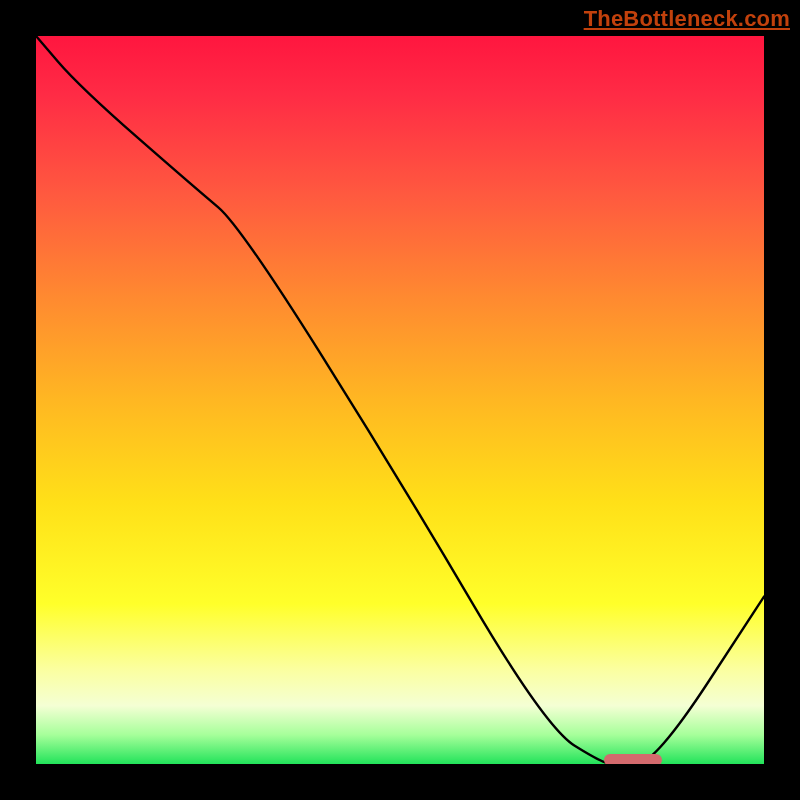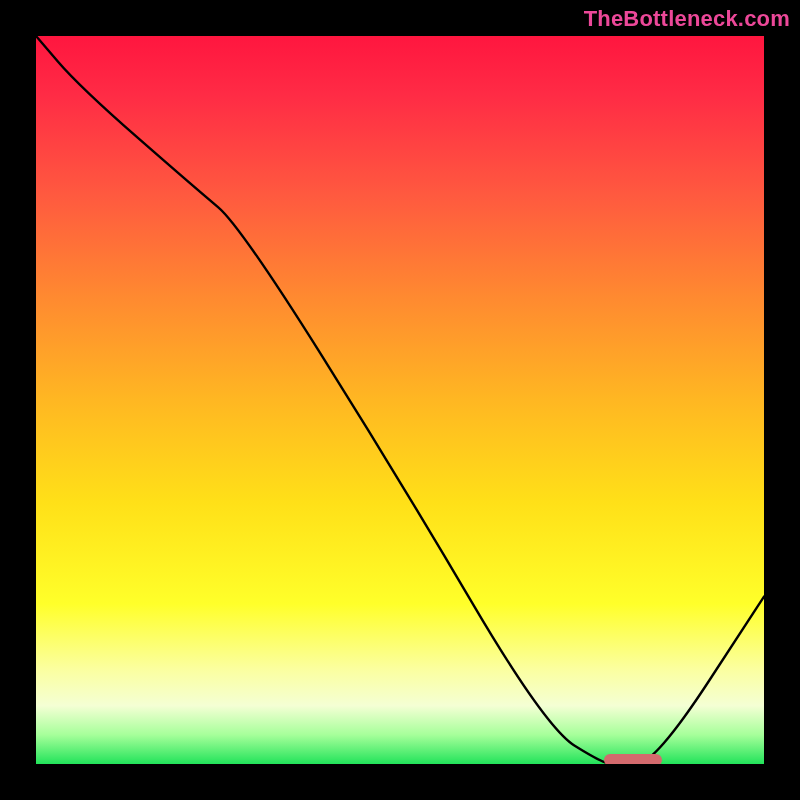--- a/index.html
+++ b/index.html
@@ -40,25 +40,26 @@
       #fbffa0 87%,
       #f4ffd4 92%,
       #a6ff9a 96%,
       #22e35a 100%
     );
   }
   .watermark {
     position: absolute;
     top: 6px;
     right: 10px;
-    color: #ec4899;
+    color: #c2410c;
     font-size: 22px;
     font-weight: 600;
     letter-spacing: 0.2px;
     user-select: none;
+    text-decoration: underline;
   }
   .curve {
     position: absolute;
     left: 0; top: 0;
     width: 728px;
     height: 728px;
     overflow: visible;
   }
   .marker {
     position: absolute;

